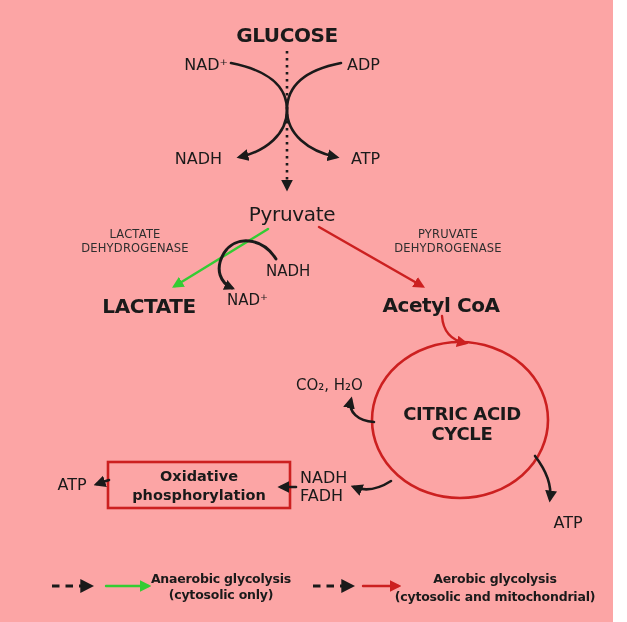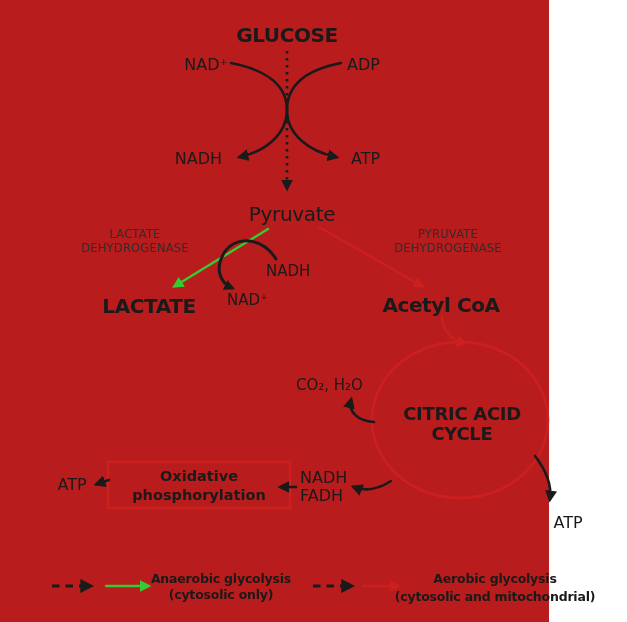--- a/index.html
+++ b/index.html
@@ -1,20 +1,20 @@
 <!DOCTYPE html>
 <html><head>
 <meta charset="utf-8">
 <title>Glycolysis Pathway</title>
 <style>
   html,body{margin:0;padding:0;background:#ffffff;}
   .canvas{
     position:relative;
-    width:549px;height:622px;
-    background:#b91c1c;
+    width:613px;height:622px;
+    background:#fca5a5;
     font-family:"DejaVu Sans","Liberation Sans",sans-serif;
     text-align:center;
   }
   svg{display:block;}
   
   .t{fill:#1a1a1a;font-family:"DejaVu Sans","Liberation Sans",sans-serif;}
   .big{font-size:20px;font-weight:bold;letter-spacing:-0.4px;}
   .met{font-size:16px;}
   .pyr{font-size:20px;letter-spacing:-0.3px;}
   .enz{font-size:11.5px;fill:#2e2e2e;letter-spacing:0.2px;}

